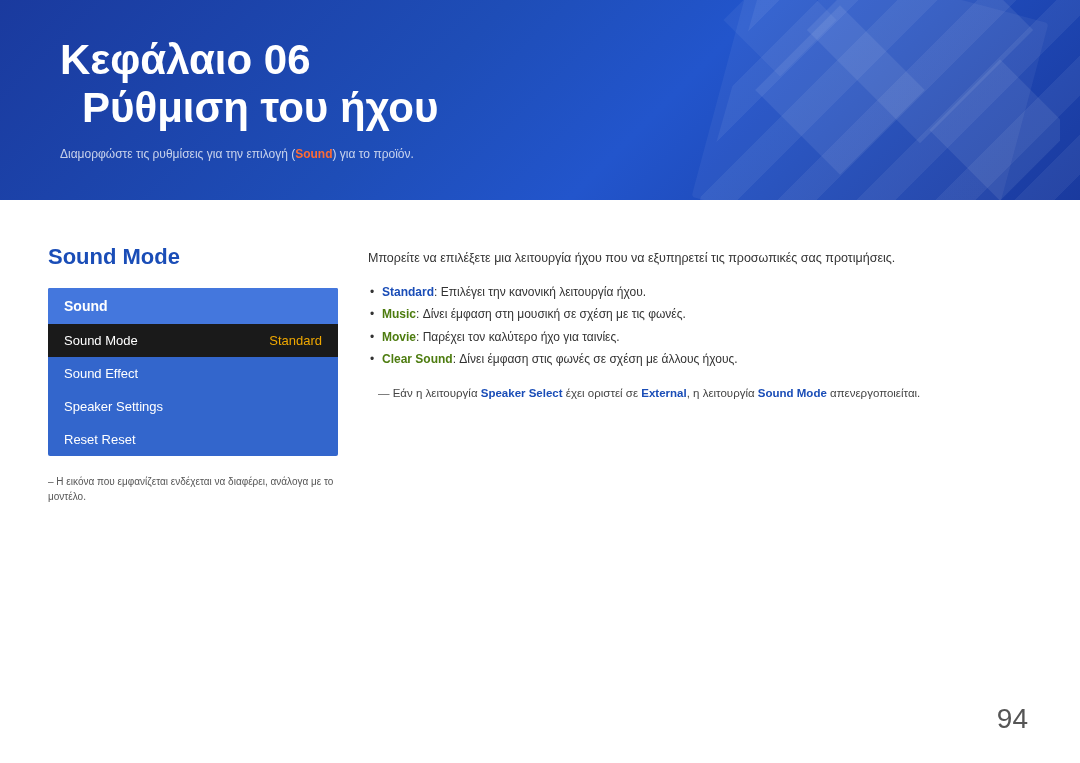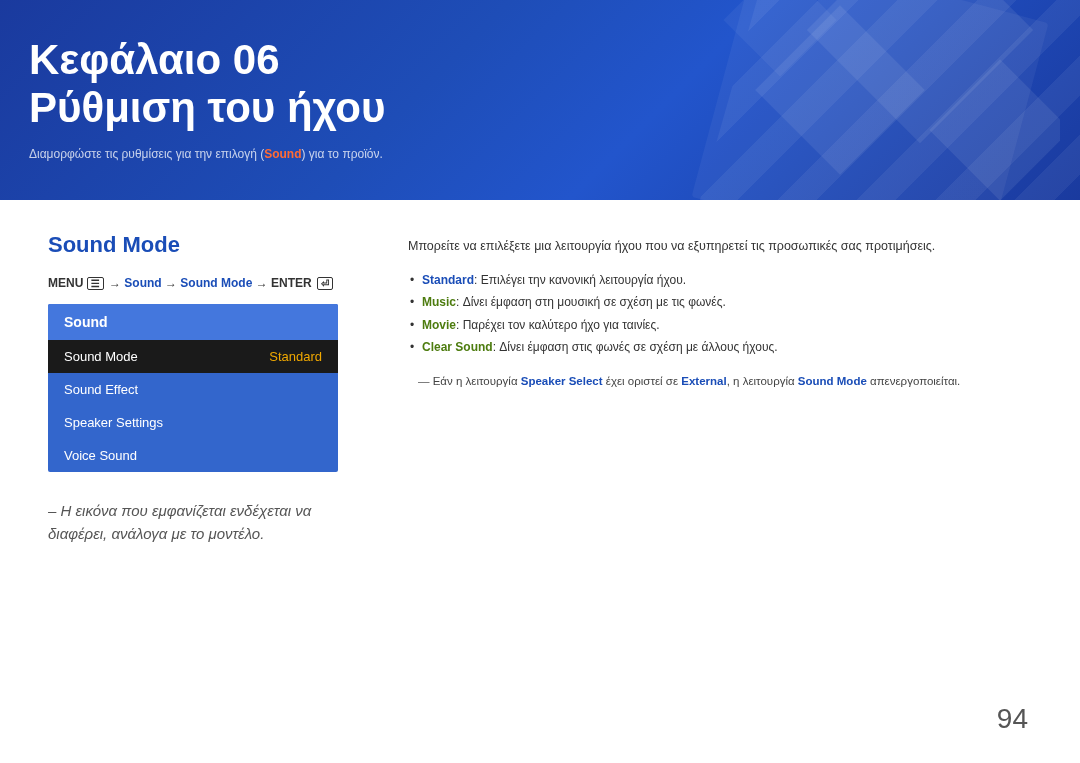--- a/index.html
+++ b/index.html
@@ -12,21 +12,21 @@
       position: relative;
     }
 
     
     .header-banner {
       width: 100%;
       height: 200px;
       background: linear-gradient(135deg, #1a3a9e 0%, #1e4db7 40%, #2255cc 60%, #1a3a9e 100%);
       position: relative;
       overflow: hidden;
-      padding: 36px 29px;
+      padding: 36px 60px;
     }
 
     .header-banner::after {
       content: '';
       position: absolute;
       right: 0;
       top: 0;
       width: 380px;
       height: 100%;
       background: 
@@ -61,40 +61,40 @@
       z-index: 1;
     }
 
     .header-title-line2 {
       font-size: 42px;
       font-weight: bold;
       color: #ffffff;
       line-height: 1.15;
       position: relative;
       z-index: 1;
+      margin-left: 22px;
     }
 
     .header-subtitle {
       font-size: 12px;
       color: rgba(255,255,255,0.75);
       margin-top: 14px;
       position: relative;
       z-index: 1;
     }
 
     .header-subtitle .highlight {
       color: #ff6b35;
       font-weight: bold;
     }
 
     
     .content-area {
       display: flex;
-      padding: 32px 48px 20px 48px;
-      gap: 40px;
+      padding: 44px 48px 20px 48px;
     }
 
     
     .left-column {
       width: 320px;
       flex-shrink: 0;
     }
 
     .section-title {
       font-size: 22px;
@@ -145,25 +145,24 @@
       color: #ffffff;
     }
 
     .menu-item .item-value {
       color: #f0a800;
       font-size: 13px;
     }
 
     
     .left-note {
-      font-size: 15px;
+      font-size: 10px;
       color: #555;
-      margin-top: 28px;
+      margin-top: 18px;
       line-height: 1.5;
-      font-style: italic;
     }
 
     
     .right-column {
       flex: 1;
       padding-top: 4px;
     }
 
     .right-intro {
       font-size: 12.5px;
@@ -293,46 +292,35 @@
   <div class="header-subtitle">
     <span>Διαμορφώστε τις ρυθμίσεις για την επιλογή (</span><span class="highlight">Sound</span><span>) για το προϊόν.</span>
   </div>
 </div>
 
 <div class="content-area">
 
   <div class="left-column">
     <div class="section-title">Sound Mode</div>
 
-    <div class="menu-path">
-      <span>MENU </span>
-      <span style="display:inline-block;border:1.5px solid #333;border-radius:2px;padding:0 3px;font-size:10px;font-weight:bold;vertical-align:middle;margin-right:2px;">☰</span>
-      <span> → </span>
-      <span class="blue-text">Sound</span>
-      <span> → </span>
-      <span class="blue-text">Sound Mode</span>
-      <span> → </span>
-      <span><strong>ENTER</strong></span>
-      <span style="display:inline-block;border:1.5px solid #333;border-radius:2px;padding:0 3px;font-size:10px;font-weight:bold;vertical-align:middle;margin-left:2px;">⏎</span>
-    </div>
 
     <div class="menu-panel">
       <div class="menu-panel-header">Sound</div>
       <div class="menu-item active">
         <span>Sound Mode</span>
         <span class="item-value">Standard</span>
       </div>
       <div class="menu-item">
         <span>Sound Effect</span>
       </div>
       <div class="menu-item">
         <span>Speaker Settings</span>
       </div>
       <div class="menu-item">
-        <span>Voice Sound</span>
+        <span>Reset Reset</span>
       </div>
     </div>
 
     <div class="left-note">– Η εικόνα που εμφανίζεται ενδέχεται να διαφέρει, ανάλογα με το μοντέλο.</div>
   </div>
 
   <div class="right-column">
     <div class="right-intro">Μπορείτε να επιλέξετε μια λειτουργία ήχου που να εξυπηρετεί τις προσωπικές σας προτιμήσεις.</div>
 
     <ul class="bullet-list">

